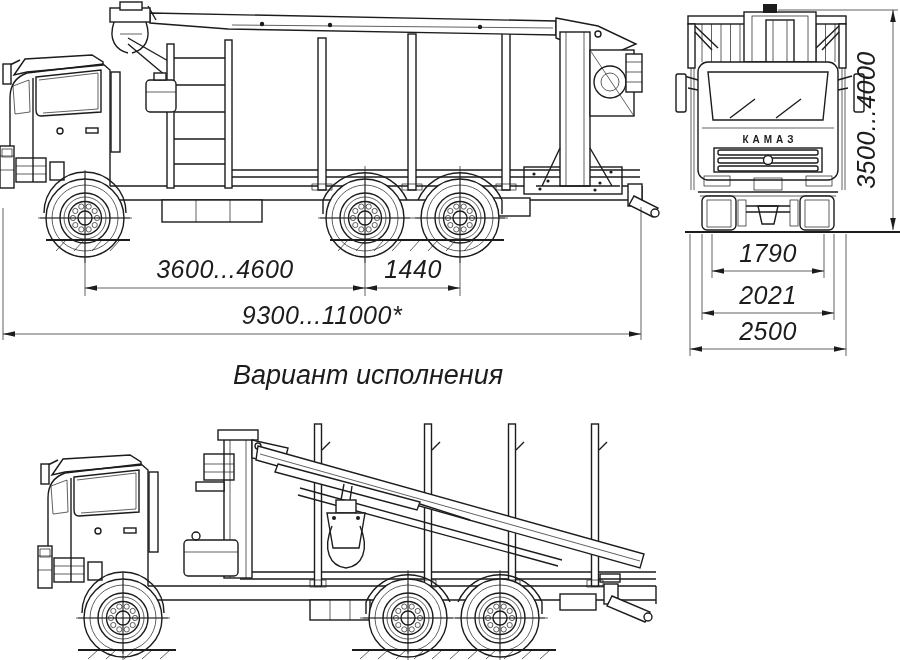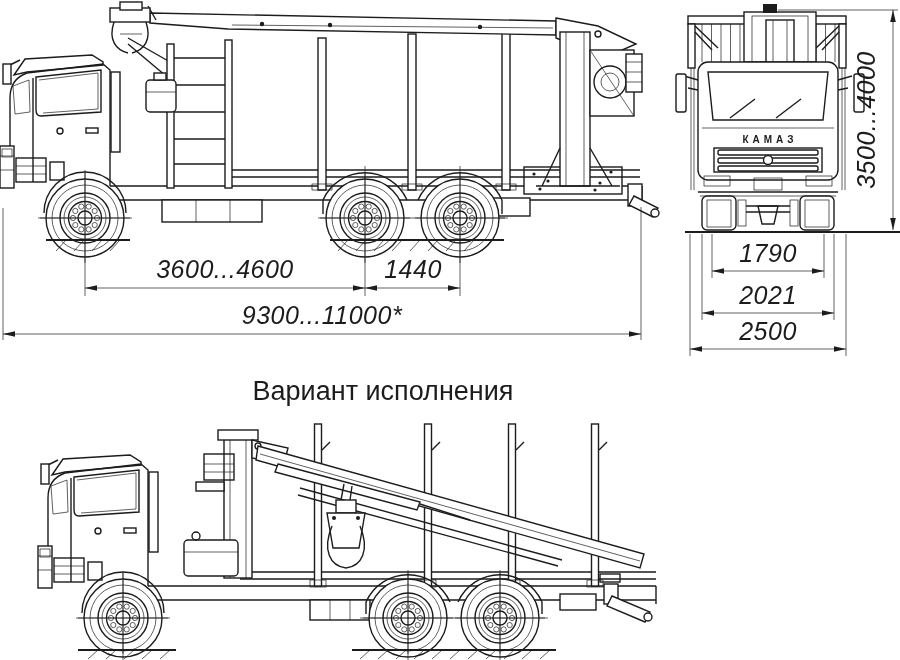--- a/index.html
+++ b/index.html
@@ -20,22 +20,22 @@
     font-family:"Liberation Sans", sans-serif;
     font-style:italic; font-size:25px; fill:#1c1c1c;
     letter-spacing:0.5px;
   }
   .brand-text {
     font-family:"Liberation Sans", sans-serif;
     font-weight:bold; font-size:10px; fill:#1c1c1c; letter-spacing:4px;
   }
   #variant-title {
     position:absolute; left:233px; top:360px; width:300px;
-    text-align:center; font-size:27px;
-    color:#1c1c1c; letter-spacing:0px;margin-top:16px;
+    font-style:italic; font-size:27px;
+    color:#1c1c1c; letter-spacing:0px;
   }
 </style>
 </head>
 <body>
 
 <svg id="side-view" style="left:0; top:0;" width="660" height="352" viewBox="0 0 660 352">
   <defs>
     <g id="g-wheel">
       <circle class="sw" r="39"></circle>
       <circle class="t" r="33"></circle>

